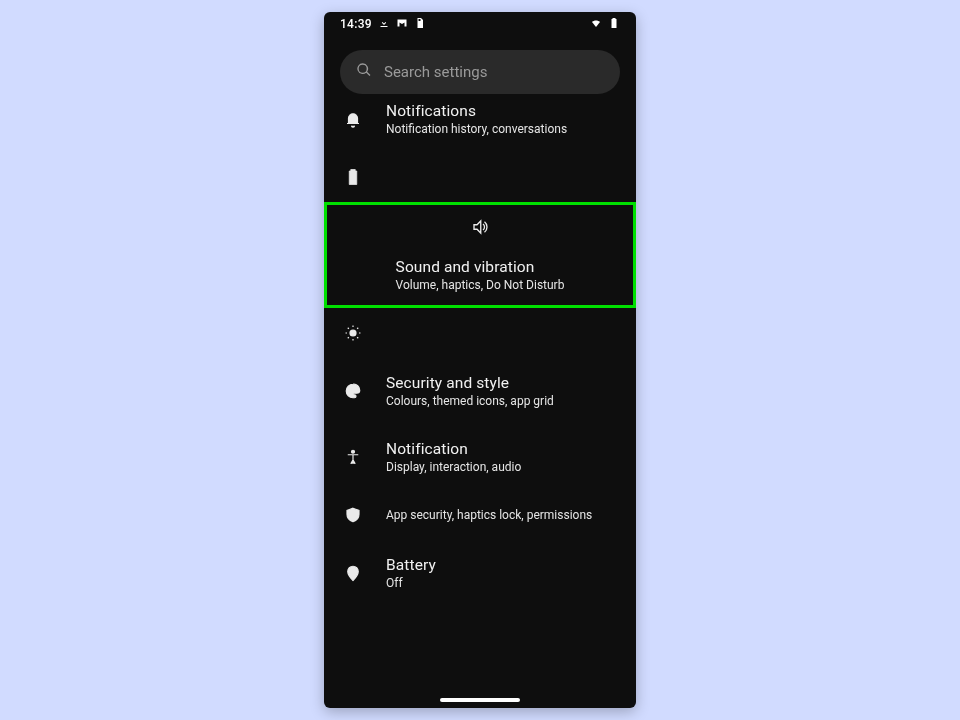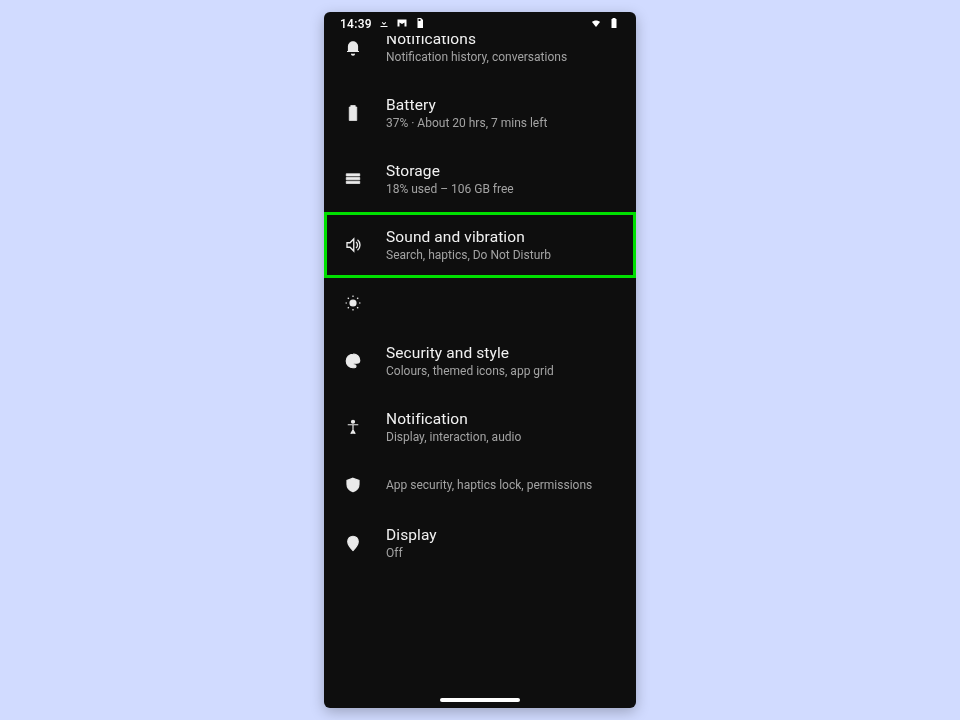--- a/index.html
+++ b/index.html
@@ -36,30 +36,30 @@
     padding:0 16px; gap:12px;
   }
   .searchbar svg { width:16px; height:16px; fill:#9a9a9a; }
   .searchbar .placeholder { color:#9a9a9a; font-size:15px; }
   .list { flex:1; overflow:hidden; }
   .item {
     display:flex; align-items:center;
     padding:16px 18px;
     gap:22px;
   }
-  .item.cropped-top { padding-top:0; margin-top:-6px; }
+  .item.cropped-top { padding-top:8px; margin-top:-6px; }
   .icon-slot {
     width:22px; min-width:22px; display:flex; align-items:center; justify-content:center;
   }
   .icon-slot svg { width:18px; height:18px; fill:#eaeaea; stroke:#eaeaea; }
   .text-slot { display:flex; flex-direction:column; gap:2px; }
   .title { color:#f1f1f1; font-size:15.5px; font-weight:400; letter-spacing:0.1px; }
-  .subtitle { color:#a3a3a3; font-size:12px; }
+  .subtitle { color:#e5e5e5; font-size:12px; }
   .highlighted {
-    outline:3px solid #00e000; outline-offset:-3px;
+    outline:3px solid #00e000; outline-offset:-3px;flex-direction:column;
   }
   .home-indicator {
     position:absolute; bottom:6px; left:50%; transform:translateX(-50%);
     width:80px; height:4px; border-radius:4px; background:#fff;
   }
 </style>
 </head>
 <body>
 
 <div class="phone">
@@ -80,20 +80,28 @@
     <div class="right">
       <span><svg viewBox="0 0 24 24">
             <path d="M12 20l8-10c-4-4-12-4-16 0z"></path>
           </svg></span>
       <span><svg viewBox="0 0 24 24">
             <path d="M9 2h6v2h2v18H7V4h2zM9 12h6v8H9z"></path>
           </svg></span>
     </div>
   </div>
 
+  <div class="search-wrap">
+    <div class="searchbar">
+      <span><svg viewBox="0 0 24 24">
+            <path d="M10 2a8 8 0 105.3 14l5 5 1.4-1.4-5-5A8 8 0 0010 2zm0 2a6 6 0 110 12 6 6 0 010-12z"></path>
+          </svg></span>
+      <span class="placeholder">Search settings</span>
+    </div>
+  </div>
 
   <div class="list">
 
     <div class="item cropped-top">
       <div class="icon-slot">
           <svg viewBox="0 0 24 24" fill="none" stroke-width="1.6">
             <path d="M6 18V11a6 6 0 1112 0v7M4 18h16M10 21a2 2 0 004 0"></path>
           </svg>
         </div>
       <div class="text-slot">
@@ -101,47 +109,32 @@
         <span class="subtitle">Notification history, conversations</span>
       </div>
     </div>
 
     <div class="item">
       <div class="icon-slot">
           <svg viewBox="0 0 24 24">
             <path d="M9 2h6v2h2v18H7V4h2zM9 12h6v8H9z"></path>
           </svg>
         </div>
-      <div class="text-slot">
-        <span class="title">Battery</span>
-        <span class="subtitle">37% · About 20 hrs, 7 mins left</span>
-      </div>
-    </div>
-
-    <div class="item">
-      <div class="icon-slot">
-          <svg viewBox="0 0 24 24">
-            <path d="M3 5h18v3H3zM3 10h18v3H3zM3 15h18v3H3z"></path>
-          </svg>
-        </div>
-      <div class="text-slot">
-        <span class="title">Storage</span>
-        <span class="subtitle">18% used – 106 GB free</span>
-      </div>
-    </div>
+    </div>
+
 
     <div class="item highlighted">
       <div class="icon-slot">
           <svg viewBox="0 0 24 24">
             <path d="M4 9v6h4l5 5V4L8 9H4zM16 8a5 5 0 010 8M18 5a9 9 0 010 14" fill="none" stroke-width="1.8"></path>
           </svg>
         </div>
       <div class="text-slot">
         <span class="title">Sound and vibration</span>
-        <span class="subtitle">Search, haptics, Do Not Disturb</span>
+        <span class="subtitle">Volume, haptics, Do Not Disturb</span>
       </div>
     </div>
 
     <div class="item">
       <div class="icon-slot">
           <svg viewBox="0 0 24 24" fill="none" stroke-width="1.6">
             <circle cx="12" cy="12" r="4"></circle>
             <path d="M12 2v2M12 20v2M2 12h2M20 12h2M5 5l1.5 1.5M17.5 17.5L19 19M5 19l1.5-1.5M17.5 6.5L19 5"></path>
           </svg>
         </div>
@@ -188,21 +181,21 @@
     </div>
 
     <div class="item">
       <div class="icon-slot">
           <svg viewBox="0 0 24 24" fill="none" stroke-width="1.6">
             <path d="M12 22s7-7 7-12a7 7 0 10-14 0c0 5 7 12 7 12z"></path>
             <circle cx="12" cy="10" r="2.5"></circle>
           </svg>
         </div>
       <div class="text-slot">
-        <span class="title">Display</span>
+        <span class="title">Battery</span>
         <span class="subtitle">Off</span>
       </div>
     </div>
 
   </div>
 
   <div class="home-indicator"></div>
 </div>
 
 </body></html>

